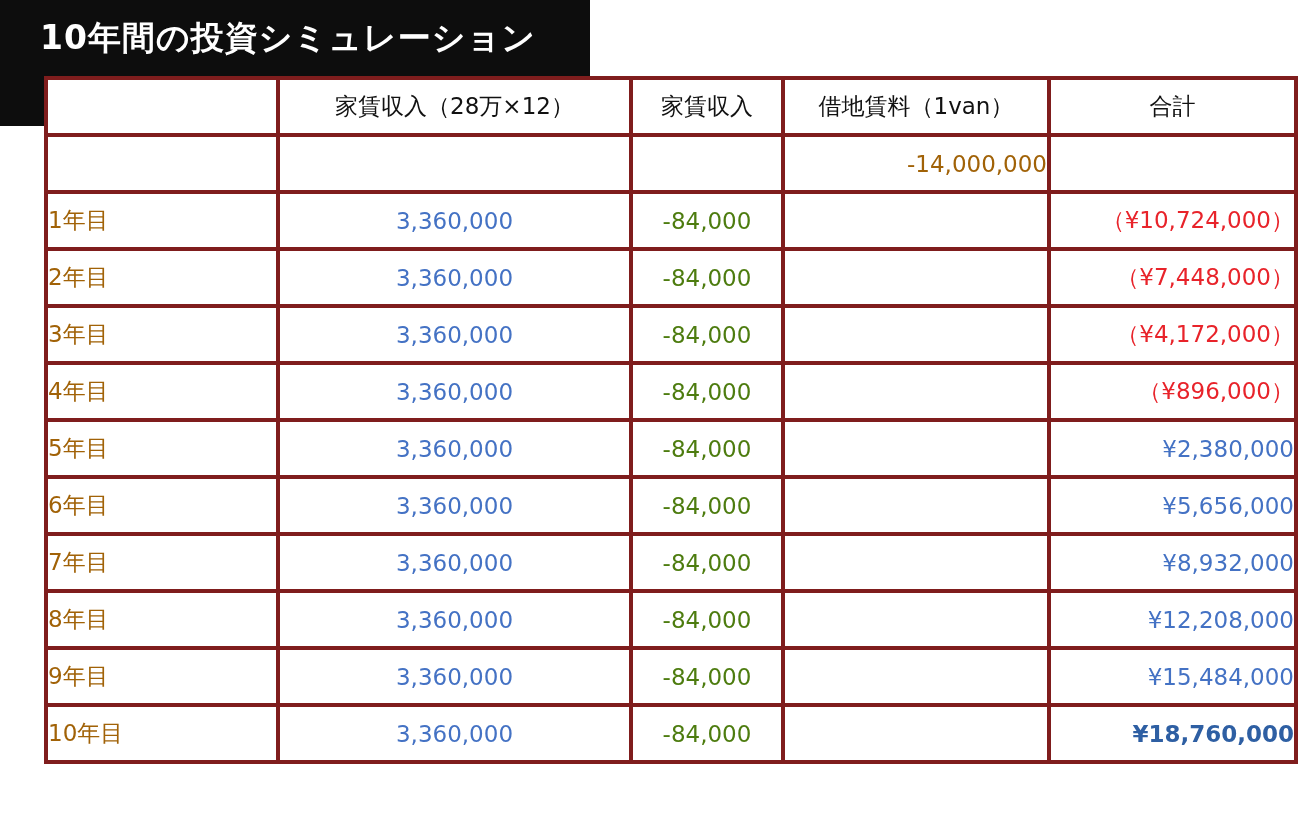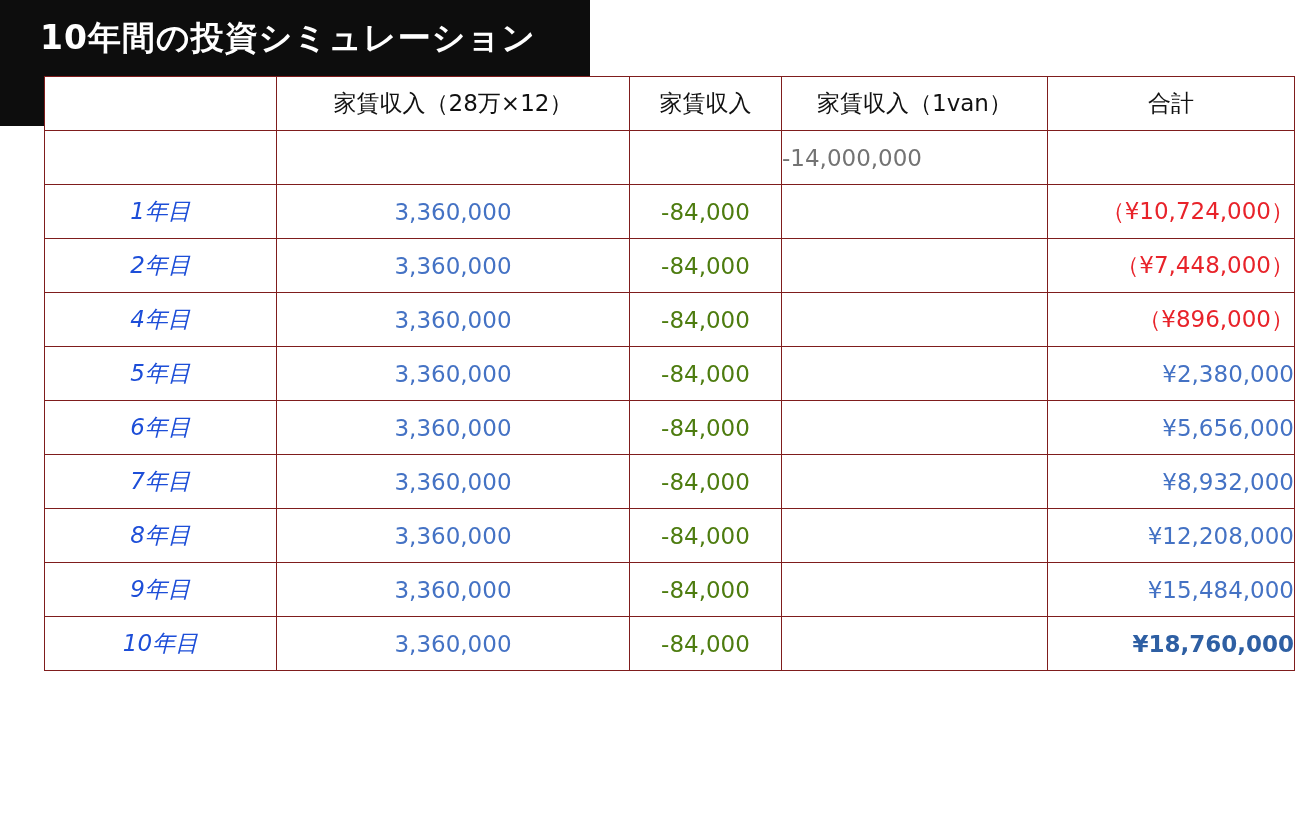--- a/index.html
+++ b/index.html
@@ -47,21 +47,21 @@
     top: 76px;
     width: 1250px;
   }
   table.sim {
     border-collapse: collapse;
     width: 1250px;
     table-layout: fixed;
     background: #ffffff;
   }
   table.sim td, table.sim th {
-    border: 1px solid #7f1d1d;
+    border: 4px solid #7f1d1d;
     padding: 0;
     height: 53px;
     vertical-align: middle;
     font-size: 23px;
     font-family: "DejaVu Sans", "Liberation Sans", sans-serif;
     font-weight: normal;
   }
   .col-year   { width: 232px; }
   .col-rent   { width: 353px; }
   .col-lease  { width: 152px; }
@@ -72,37 +72,36 @@
     height: 56px;
     text-align: center;
     color: #111111;
     font-size: 24px;
   }
   thead .th-total {
     font-weight: bold;
     font-size: 26px;
   }
   td.year {
-    text-align: center;
-    color: #1d4ed8;
+    text-align: left;
+    color: #a16207;
     padding-right: 26px;
     box-sizing: border-box;
-    font-style: italic;
   }
   td.rent {
     text-align: center;
     color: #4472c4;
   }
   td.lease {
     text-align: center;
     color: #4d7c0f;
   }
   td.invest {
-    text-align: left;
-    color: #737373;
+    text-align: right;
+    color: #a16207;
   }
   td.total {
     text-align: right;
     padding-right: 14px;
     box-sizing: border-box;
   }
   td.total.neg { color: #e8232a; }
   td.total.pos { color: #4472c4; }
   td.total.bold {
     font-weight: bold;
@@ -125,21 +124,21 @@
         <col class="col-rent">
         <col class="col-lease">
         <col class="col-invest">
         <col class="col-total">
       </colgroup>
       <thead>
         <tr>
           <td></td>
           <td>家賃収入（28万×12）</td>
           <td>家賃収入</td>
-          <td>家賃収入（1van）</td>
+          <td>借地賃料（1van）</td>
           <td class="th-total">合計</td>
         </tr>
       </thead>
       <tbody id="tbody">
           <tr>
             <td class="year"></td>
             <td class="rent"></td>
             <td class="lease"></td>
             <td class="invest">-14,000,000</td>
             <td class="total "></td>
@@ -152,20 +151,27 @@
             <td class="total neg">（¥10,724,000）</td>
           </tr>
           <tr>
             <td class="year">2年目</td>
             <td class="rent">3,360,000</td>
             <td class="lease">-84,000</td>
             <td class="invest"></td>
             <td class="total neg">（¥7,448,000）</td>
           </tr>
           <tr>
+            <td class="year">3年目</td>
+            <td class="rent">3,360,000</td>
+            <td class="lease">-84,000</td>
+            <td class="invest"></td>
+            <td class="total neg">（¥4,172,000）</td>
+          </tr>
+          <tr>
             <td class="year">4年目</td>
             <td class="rent">3,360,000</td>
             <td class="lease">-84,000</td>
             <td class="invest"></td>
             <td class="total neg">（¥896,000）</td>
           </tr>
           <tr>
             <td class="year">5年目</td>
             <td class="rent">3,360,000</td>
             <td class="lease">-84,000</td>

